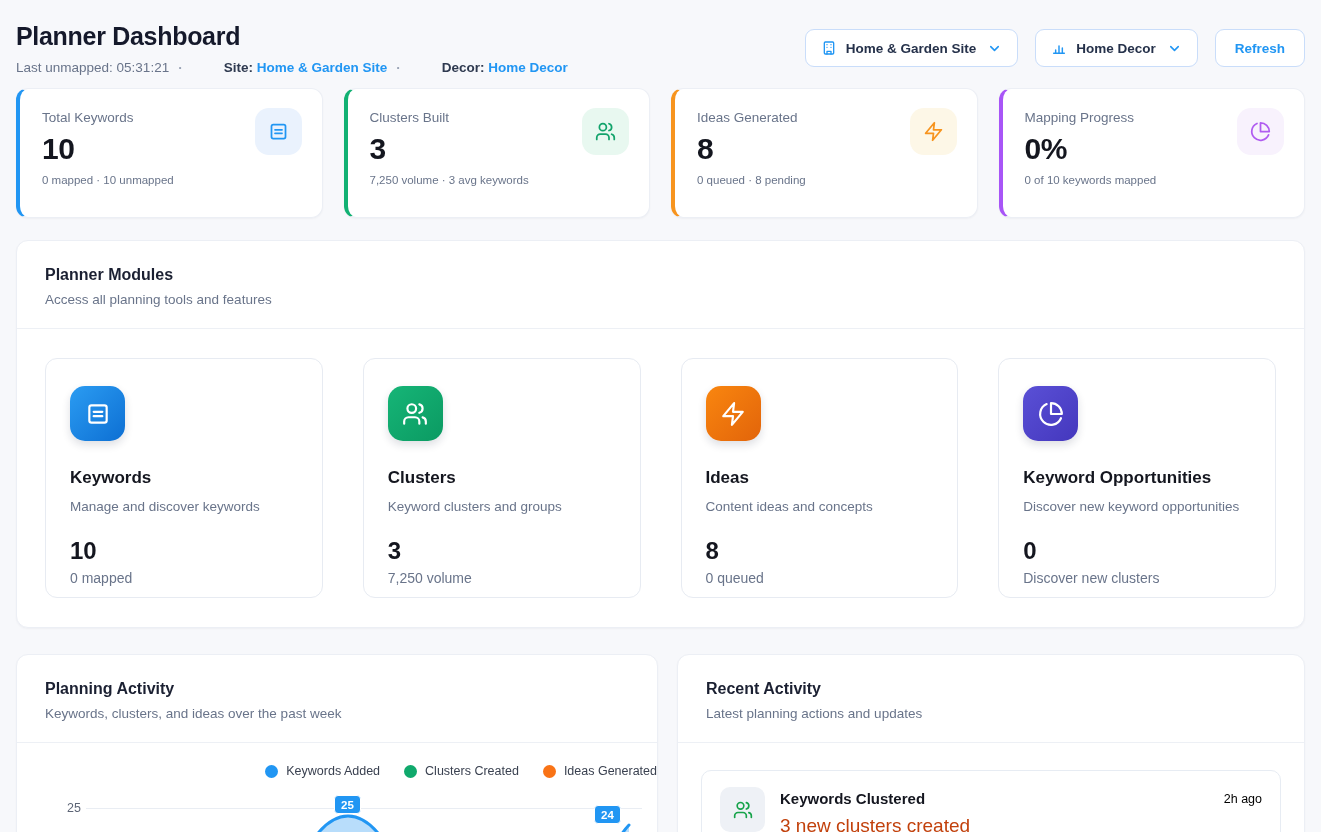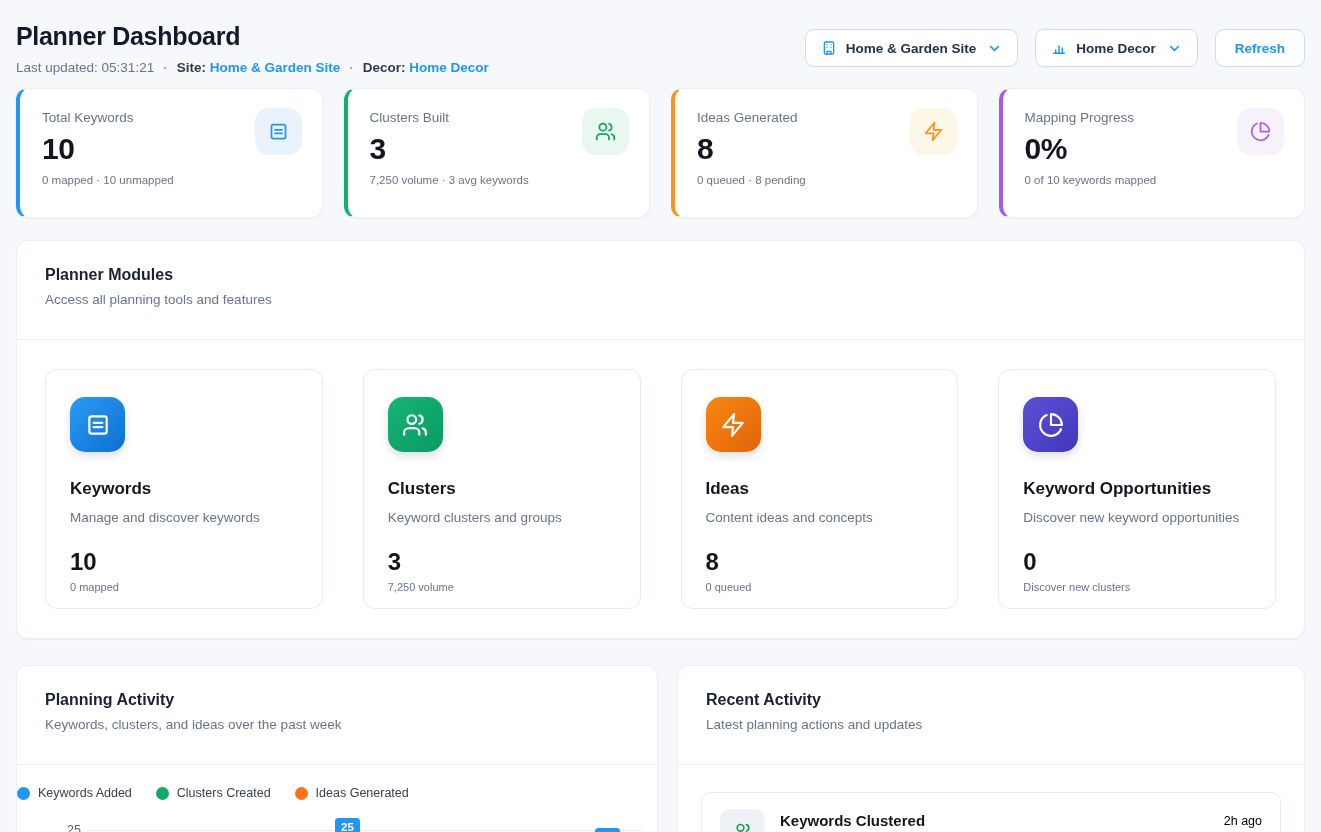--- a/index.html
+++ b/index.html
@@ -8,21 +8,21 @@
     background:#f7f8fb;
     font-family:"Liberation Sans","DejaVu Sans",sans-serif;
     color:#181c32;
   }
   .page { padding:0 16px; }
 
   
   .header { display:flex; justify-content:space-between; align-items:flex-start; padding-top:22px; }
   .page-title { font-size:25px; font-weight:800; color:#15192b; letter-spacing:-0.3px; }
   .meta-row { margin-top:9px; font-size:13.5px; color:#69748a; display:flex; align-items:center; gap:9px; }
-  .meta-label-strong { color:#2f3a50; font-weight:700; }
+  .meta-label-strong { color:#2f3a50; font-weight:700;margin-left:32px; }
   .meta-link { color:#2196f3; font-weight:700; text-decoration:none; cursor:pointer; }
   .meta-dot { color:#9aa3b5; font-weight:700; }
 
   .header-actions { display:flex; gap:17px; margin-top:7px; }
   .hbtn {
     height:38px; background:#fff; border:1px solid #c9ddfa; border-radius:9px;
     display:flex; align-items:center; gap:9px; padding:0 15px;
     font-size:13.5px; font-weight:700; color:#25314a; cursor:pointer;
     font-family:inherit;
   }
@@ -48,47 +48,47 @@
     position:absolute; top:19px; right:20px; width:47px; height:47px; border-radius:14px;
     display:flex; align-items:center; justify-content:center;
   }
   .stat-icon.bg-blue   { background:#eaf2fd; color:#2196f3; }
   .stat-icon.bg-green  { background:#e8f8f0; color:#12a36b; }
   .stat-icon.bg-cream  { background:#fdf7e7; color:#f7941e; }
   .stat-icon.bg-purple { background:#f8f2fd; color:#b05cf0; }
 
   
   .panel { background:#fff; border:1px solid #eceff5; border-radius:12px; box-shadow:0 1px 2px rgba(16,24,40,.04); }
-  .panel-head { padding:25px 28px 32px 28px; border-bottom:1px solid #edf0f5; }
+  .panel-head { padding:25px 28px 21px 28px; border-bottom:1px solid #edf0f5; }
   .panel-title { font-size:16px; font-weight:800; color:#1b2032; }
   .panel-sub { margin-top:8px; font-size:13.5px; color:#69748a; }
 
   .modules-panel { margin-top:22px; }
   .modules-grid { padding:29px 28px; display:grid; grid-template-columns:repeat(4,1fr); gap:40px; }
   .module-card { border:1px solid #e7ebf2; border-radius:12px; padding:27px 24px 25px; background:#fff; cursor:pointer; height:240px; }
   .module-icon {
     width:55px; height:55px; border-radius:15px; color:#fff;
     display:flex; align-items:center; justify-content:center;
     box-shadow:0 4px 8px rgba(20,30,60,.14);
   }
   .module-icon.grad-blue   { background:linear-gradient(135deg,#2b9cf2,#0d6fd3); }
   .module-icon.grad-green  { background:linear-gradient(135deg,#16b577,#0b9a62); }
   .module-icon.grad-orange { background:linear-gradient(135deg,#f9860f,#e2640a); }
   .module-icon.grad-indigo { background:linear-gradient(135deg,#5a50d6,#4437bd); }
   .module-title { margin-top:27px; font-size:17px; font-weight:800; color:#14161f; }
   .module-desc { margin-top:11px; font-size:13.5px; color:#69748a; }
   .module-value { margin-top:23px; font-size:24px; font-weight:800; color:#14161f; }
-  .module-caption { margin-top:5px; font-size:11px; color:#69748a; }
+  .module-caption { margin-top:5px; font-size:14px; color:#69748a; }
 
   
   .bottom-row { margin-top:26px; display:grid; grid-template-columns:642px 628px; gap:19px; align-items:start; }
   .bottom-panel { height:380px; }
 
   
-  .legend { display:flex; justify-content:flex-start; gap:24px; margin-top:21px; }
+  .legend { display:flex; justify-content:flex-end; gap:24px; margin-top:21px; }
   .legend-item { display:flex; align-items:center; gap:8px; cursor:pointer; }
   .legend-dot { width:13px; height:13px; border-radius:50%; }
   .dot-blue { background:#2196f3; } .dot-green { background:#10a96c; } .dot-orange { background:#f97316; }
   .legend-label { font-size:12.5px; color:#3a4150; }
 
   .chart-plot { position:relative; margin-top:7px; height:200px; }
   .y-tick { position:absolute; left:38px; top:16px; width:26px; text-align:right; font-size:12.5px; color:#5d6576; }
   .gridline { position:absolute; left:69px; right:15px; top:23px; height:1px; background:#e9edf3; }
   .curve-svg { position:absolute; left:69px; top:0; }
   .point-badge {
@@ -111,21 +111,21 @@
 </head>
 <body>
 
 <div class="page">
 
   <div class="header">
     <div>
       <div class="page-title">Planner Dashboard</div>
       <div class="meta-row">
         <span>
-          <span>Last updated:</span>
+          <span>Last unmapped:</span>
           <span>05:31:21</span>
         </span>
         <span class="meta-dot">·</span>
         <span>
           <span class="meta-label-strong">Site:</span>
           <a class="meta-link">Home &amp; Garden Site</a>
         </span>
         <span class="meta-dot">·</span>
         <span>
           <span class="meta-label-strong">Decor:</span>

